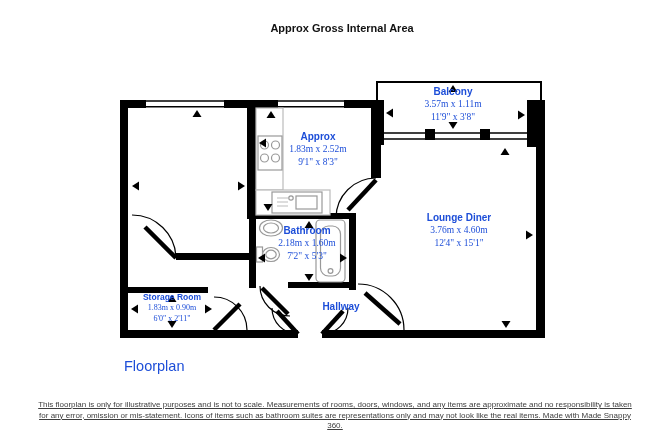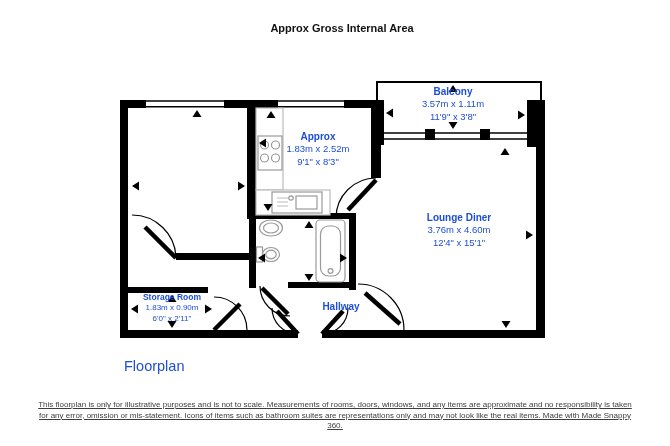--- a/index.html
+++ b/index.html
@@ -10,21 +10,21 @@
   .plan-svg { position:absolute; left:0; top:0; }
   .title-block {
     position:absolute; top:22px; left:0; width:670px; text-align:center;
     font-weight:bold; font-size:11px; line-height:13px; color:#111;padding-left:7px;
   }
   .room-label {
     position:absolute; transform:translateX(-50%); text-align:center;
     white-space:nowrap; color:#1d4ed8;
   }
   .room-name { font-size:10px; font-weight:bold; line-height:13px; }
-  .room-dim  { font-size:9.5px; line-height:12.5px; }
+  .room-dim  { font-size:9.5px; line-height:12.5px;font-family:Liberation Serif, serif; }
   .room-label.small .room-name { font-size:8.5px; line-height:11px; }
   .room-label.small .room-dim  { font-size:8px;  line-height:10.5px; }
   .caption {
     position:absolute; left:124px; top:358px; font-size:14.5px; color:#1d4ed8;
   }
   .disclaimer {
     position:absolute; left:35px; top:400px; width:600px; text-align:center;
     font-size:8px; line-height:10.5px; color:#3d3d3d;text-decoration:underline;
   }
 </style>
@@ -158,20 +158,25 @@
     <div class="room-dim">3.57m x 1.11m</div>
     <div class="room-dim">11'9" x 3'8"</div>
   </div>
 
   <div class="room-label" style="left:459px; top:211px">
     <div class="room-name">Lounge Diner</div>
     <div class="room-dim">3.76m x 4.60m</div>
     <div class="room-dim">12'4" x 15'1"</div>
   </div>
 
+  <div class="room-label" style="left:307px; top:224px">
+    <div class="room-name">Bathroom</div>
+    <div class="room-dim">2.18m x 1.60m</div>
+    <div class="room-dim">7'2" x 5'3"</div>
+  </div>
 
   <div class="room-label small" style="left:172px; top:292px">
     <div class="room-name">Storage Room</div>
     <div class="room-dim">1.83m x 0.90m</div>
     <div class="room-dim">6'0" x 2'11"</div>
   </div>
 
   <div class="room-label" style="left:341px; top:300px">
     <div class="room-name">Hallway</div>
   </div>

